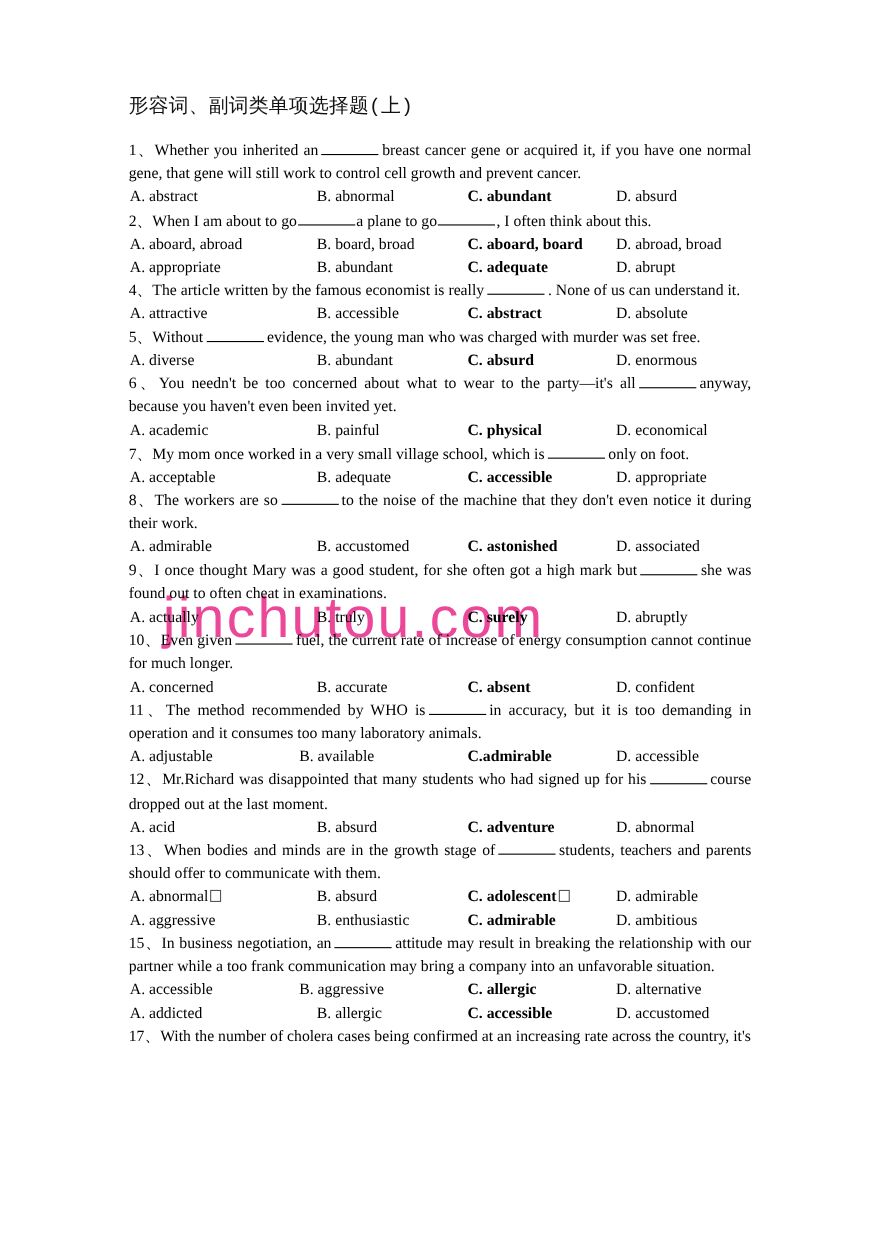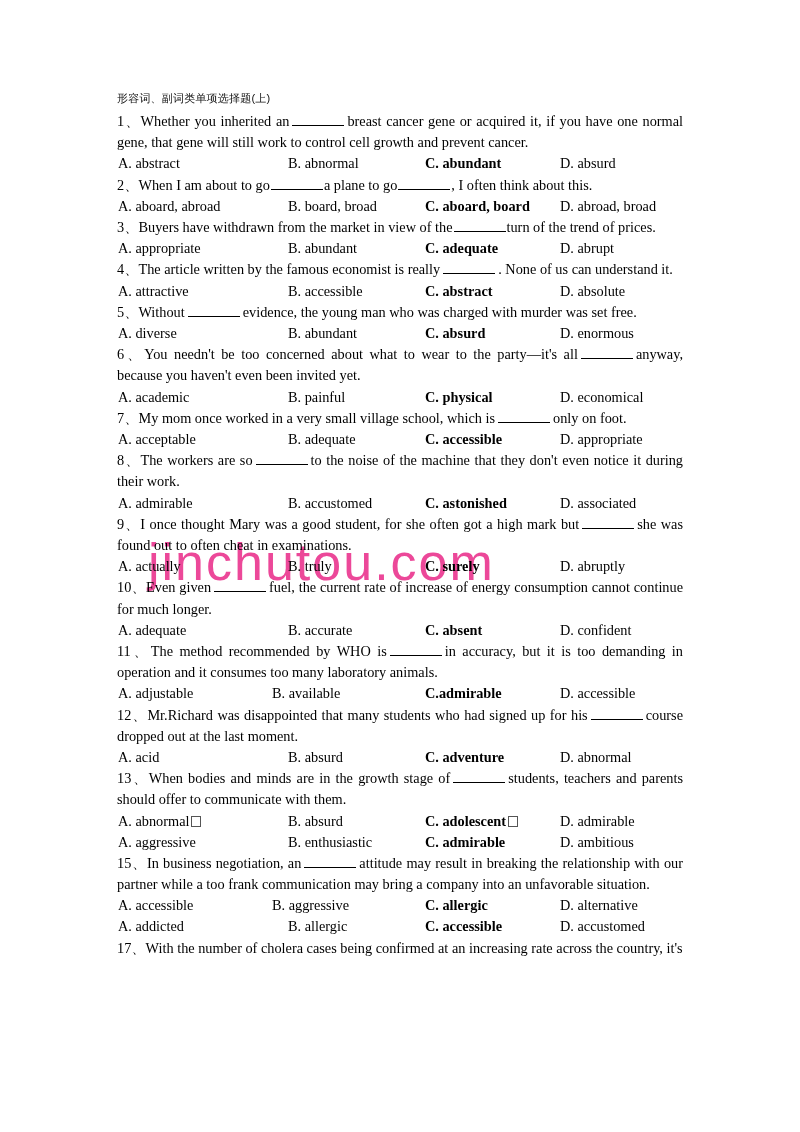--- a/index.html
+++ b/index.html
@@ -32,24 +32,24 @@
     z-index: 0;
   }
   .content {
     position: absolute;
     left: 117px;
     top: 88px;
     width: 566px;
     z-index: 2;
   }
   .doc-title {
-    font-family: Liberation Sans, sans-serif;
-    font-size: 11px;
+    font-family: Liberation Mono, monospace;
+    font-size: 18px;
     line-height: 21px;
-    margin-bottom: 2px;
+    margin-bottom: 18px;
     letter-spacing: 0.2px;
     color: #111;
   }
   .q-stem {
     font-size: 14.3px;
     line-height: 21.2px;
     text-align: justify;
     text-justify: inter-word;
     margin: 0;
     word-spacing: 0px;
@@ -110,21 +110,20 @@
     </div>
 
     <p class="q-stem nojustify"><span>2、</span><span>When I am about to go</span><span class="blank tight"></span><span>a plane to go</span><span class="blank tight"></span><span>, I often think about this.</span></p>
     <div class="opts">
       <span class="opt a">A. aboard, abroad</span>
       <span class="opt b">B. board, broad</span>
       <span class="opt c">C. aboard, board</span>
       <span class="opt d">D. abroad, broad</span>
     </div>
 
-    <p class="q-stem nojustify"><span>3、</span><span>Buyers have withdrawn from the market in view of the</span><span class="blank tight"></span><span>turn of the trend of prices.</span></p>
     <div class="opts">
       <span class="opt a">A. appropriate</span>
       <span class="opt b">B. abundant</span>
       <span class="opt c">C. adequate</span>
       <span class="opt d">D. abrupt</span>
     </div>
 
     <p class="q-stem nojustify"><span>4、</span><span>The article written by the famous economist is really</span><span class="blank"></span><span>. None of us can understand it.</span></p>
     <div class="opts">
       <span class="opt a">A. attractive</span>
@@ -168,21 +167,21 @@
     <p class="q-stem"><span>9、</span><span>I once thought Mary was a good student, for she often got a high mark but</span><span class="blank"></span><span>she was found out to often cheat in examinations.</span></p>
     <div class="opts">
       <span class="opt a">A. actually</span>
       <span class="opt b">B. truly</span>
       <span class="opt c">C. surely</span>
       <span class="opt d">D. abruptly</span>
     </div>
 
     <p class="q-stem"><span>10、</span><span>Even given</span><span class="blank"></span><span>fuel, the current rate of increase of energy consumption cannot continue for much longer.</span></p>
     <div class="opts">
-      <span class="opt a">A. adequate</span>
+      <span class="opt a">A. concerned</span>
       <span class="opt b">B. accurate</span>
       <span class="opt c">C. absent</span>
       <span class="opt d">D. confident</span>
     </div>
 
     <p class="q-stem"><span>11、</span><span>The method recommended by WHO is</span><span class="blank"></span><span>in accuracy, but it is too demanding in operation and it consumes too many laboratory animals.</span></p>
     <div class="opts">
       <span class="opt a">A. adjustable</span>
       <span class="opt b" style="left:155px">B. available</span>
       <span class="opt c">C.admirable</span>

